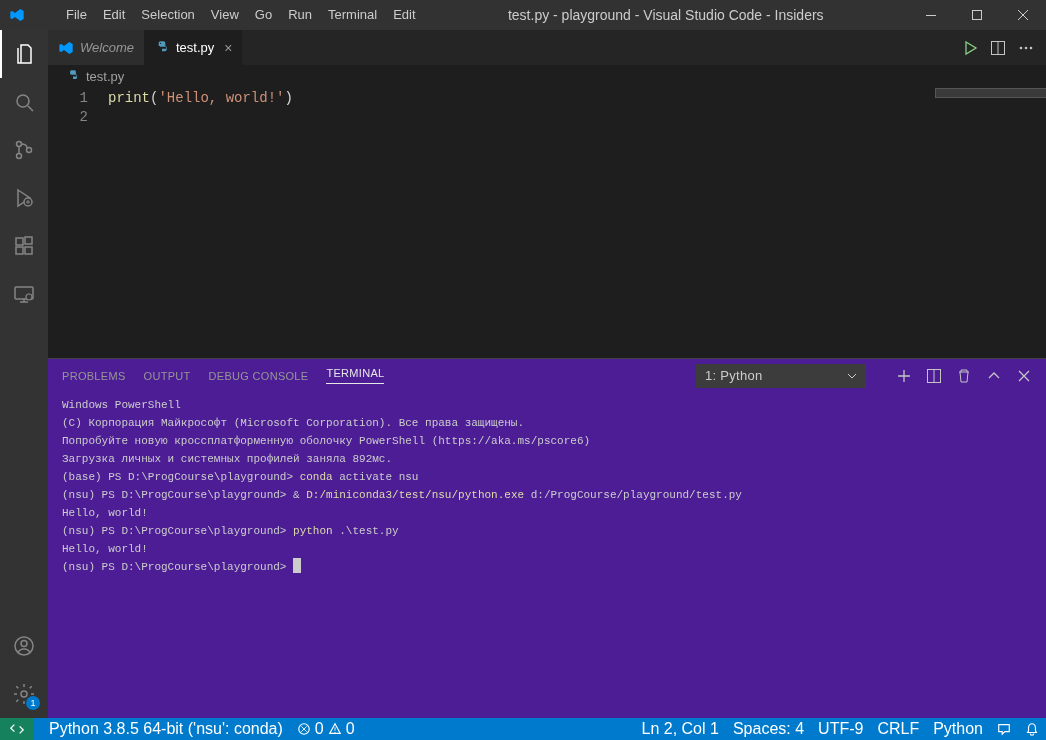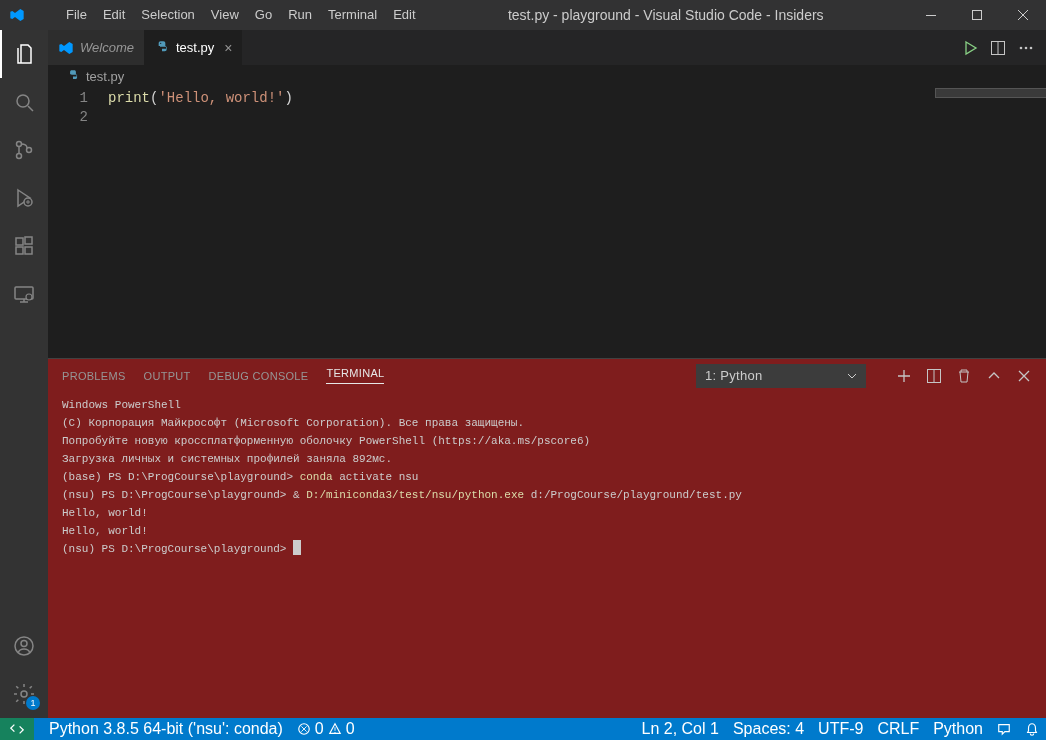--- a/index.html
+++ b/index.html
@@ -39,21 +39,21 @@
 .editor { flex:1; display:flex; font-family:Consolas,"Courier New",monospace; font-size:14px; position:relative; }
 .gutter { width: 60px; text-align:right; color:#858585; padding-right:20px; line-height:19px; padding-top:2px; }
 .gutter div { height:19px; }
 .code { flex:1; line-height:19px; padding-top:2px; }
 .code div { height:19px; white-space:pre; }
 .tok-fn { color:#dcdcaa; }
 .tok-str { color:#ce9178; }
 .tok-punc { color:#d4d4d4; }
 .minimap { position:absolute; right:0; top:0; width:110px; height:100%; }
 .minimap-slice { position:absolute; top:2px; right:0; left:0; height:8px; background:#3a3a3a; outline:1px solid #555;}
-.panel { height: 360px; border-top:1px solid #414141; display:flex; flex-direction:column; background:#7f1d1d; }
+.panel { height: 360px; border-top:1px solid #414141; display:flex; flex-direction:column; background:#4c1d95; }
 .panel-tabs { height: 33px; display:flex; align-items:center; padding:0 14px; gap:18px; font-size:11px; letter-spacing:.3px; color:#969696; }
 .panel-tab { cursor:default; }
 .panel-tab.active { color:#e7e7e7; border-bottom:1px solid #e7e7e7; padding-bottom:4px; }
 .panel-tabs-spacer { flex:1; }
 .terminal-select { display:flex; align-items:center; background:#3c3c3c; border:1px solid #3c3c3c; color:#ccc; font-size:13px; height:24px; width:170px; padding:0 8px; justify-content:space-between; }
 .panel-actions { display:flex; align-items:center; gap:14px; margin-left:12px; color:#c5c5c5;}
 .terminal-body { flex:1; padding:4px 14px 0 14px; font-family:Consolas,"Courier New",monospace; font-size:11px; line-height:18px; color:#cccccc; overflow:hidden; }
 .term-yellow { color:#dcdcaa; }
 .cursor-block { display:inline-block; width:8px; height:15px; background:#cccccc; vertical-align:text-bottom;}
 .statusbar { height:22px; background:#007acc; color:#fff; display:flex; align-items:center; font-size:16px; }
@@ -281,20 +281,21 @@
       <div class="terminal-body">
         <div>Windows PowerShell</div>
         <div>(C) Корпорация Майкрософт (Microsoft Corporation). Все права защищены.</div>
         <div></div>
         <div>Попробуйте новую кроссплатформенную оболочку PowerShell (https://aka.ms/pscore6)</div>
         <div></div>
         <div>Загрузка личных и системных профилей заняла 892мс.</div>
         <div><span>(base) PS D:\ProgCourse\playground&gt; </span><span class="term-yellow">conda</span><span> activate nsu</span></div>
         <div><span>(nsu) PS D:\ProgCourse\playground&gt; </span><span>&amp; </span><span class="term-yellow">D:/miniconda3/test/nsu/python.exe</span><span> d:/ProgCourse/playground/test.py</span></div>
         <div>Hello, world!</div>
+        <div><span>(nsu) PS D:\ProgCourse\playground&gt; </span><span class="term-yellow">python</span><span> .\test.py</span></div>
         <div>Hello, world!</div>
         <div><span>(nsu) PS D:\ProgCourse\playground&gt; </span><span class="cursor-block"></span></div>
       </div>
     </div>
     </div>
   </div>
 </div>
 
 <div class="statusbar">
   <div class="status-remote">

